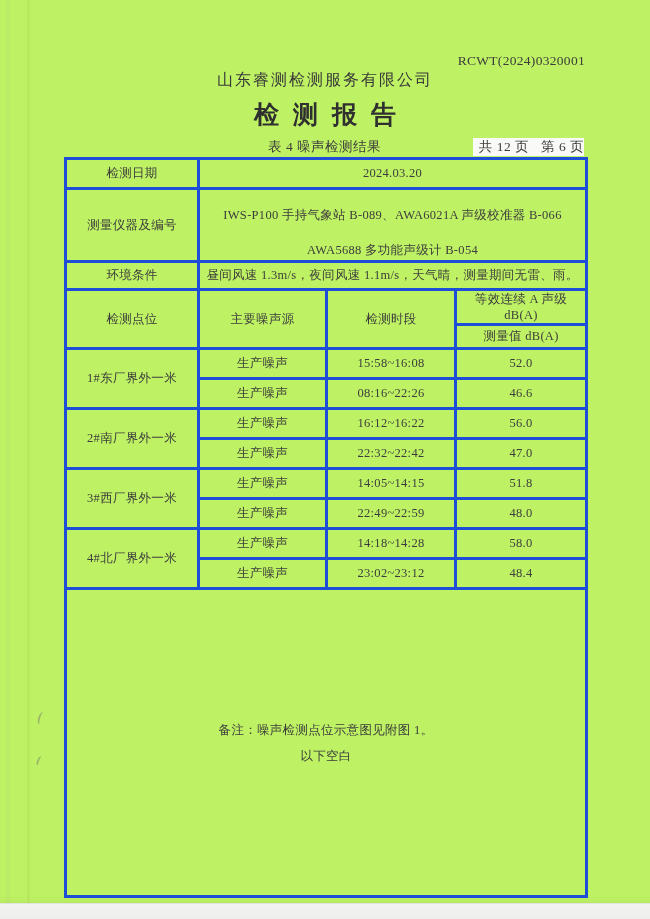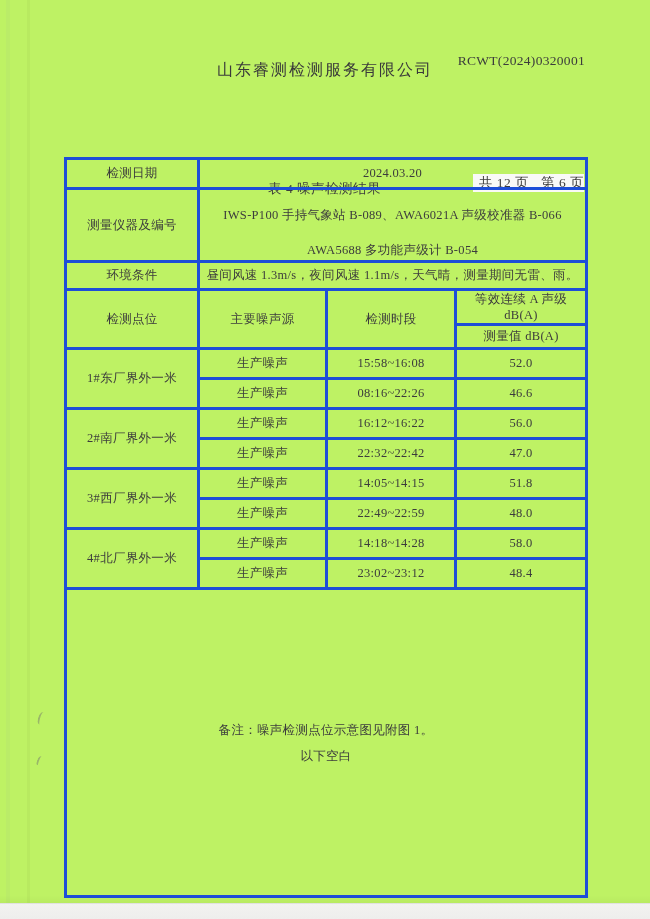--- a/index.html
+++ b/index.html
@@ -28,38 +28,38 @@
   .speck{position:absolute;border-left:2px solid rgba(110,110,110,0.45);
     border-radius:60% 40% 50% 50%;}
   .speck1{left:38px;top:712px;width:5px;height:13px;transform:rotate(14deg);}
   .speck2{left:37px;top:756px;width:4px;height:10px;transform:rotate(20deg);}
 
   .report-no{
     position:absolute;top:53px;left:0;width:585px;
     text-align:right;font-size:13.5px;letter-spacing:0.3px;
   }
   .company{
-    position:absolute;top:60px;left:0;width:650px;
+    position:absolute;top:70px;left:0;width:650px;
     text-align:center;font-size:16px;letter-spacing:2px;color:#3a3a3a;
   }
   .title{
     position:absolute;top:98px;left:0;width:650px;
     text-align:center;font-size:25px;font-weight:bold;color:#2f2f2f;
     letter-spacing:14px;text-indent:14px;
   }
   .caption-row{
     position:absolute;top:138px;left:64px;width:521px;height:18px;
     font-size:13.5px;
   }
   .caption{
-    position:absolute;left:0;width:100%;text-align:center;letter-spacing:0.5px;margin-top:42px;
+    position:absolute;left:0;width:100%;text-align:center;letter-spacing:0.5px;
   }
   .pagination{
     position:absolute;right:1px;top:0;letter-spacing:0.5px;white-space:nowrap;
-    background:#f9f9f7;padding-left:6px;margin-top:36px;
+    background:#f9f9f7;padding-left:6px;
   }
   .pagination .pg-gap{display:inline-block;width:12px;}
 
   table.results{
     position:absolute;left:64px;top:157px;
     width:521px;border-collapse:collapse;table-layout:fixed;
     font-size:12.5px;color:#3c3c3c;
   }
   table.results td{
     border:3px solid #1d4ed8;
@@ -80,20 +80,21 @@
 </head>
 <body>
 
 <div class="paper">
 
   <div class="edge-band-left"></div>
   <div class="edge-band-left2"></div>
 
   <div class="report-no">RCWT(2024)0320001</div>
   <div class="company">山东睿测检测服务有限公司</div>
+  <div class="title">检测报告</div>
 
   <div class="caption-row">
     <span class="caption">表 4 噪声检测结果</span>
     <span class="pagination"><span>共 12 页</span><span class="pg-gap"></span><span>第 6 页</span></span>
   </div>
 
   <table class="results">
     <colgroup>
       <col style="width:133px">
         <col style="width:128px">

